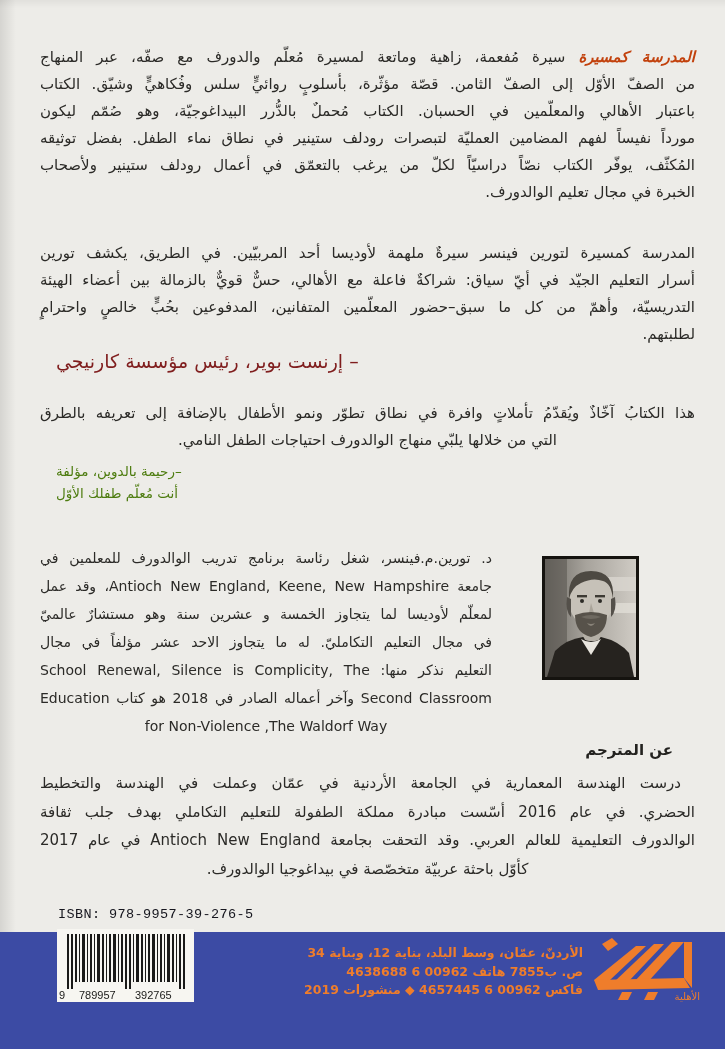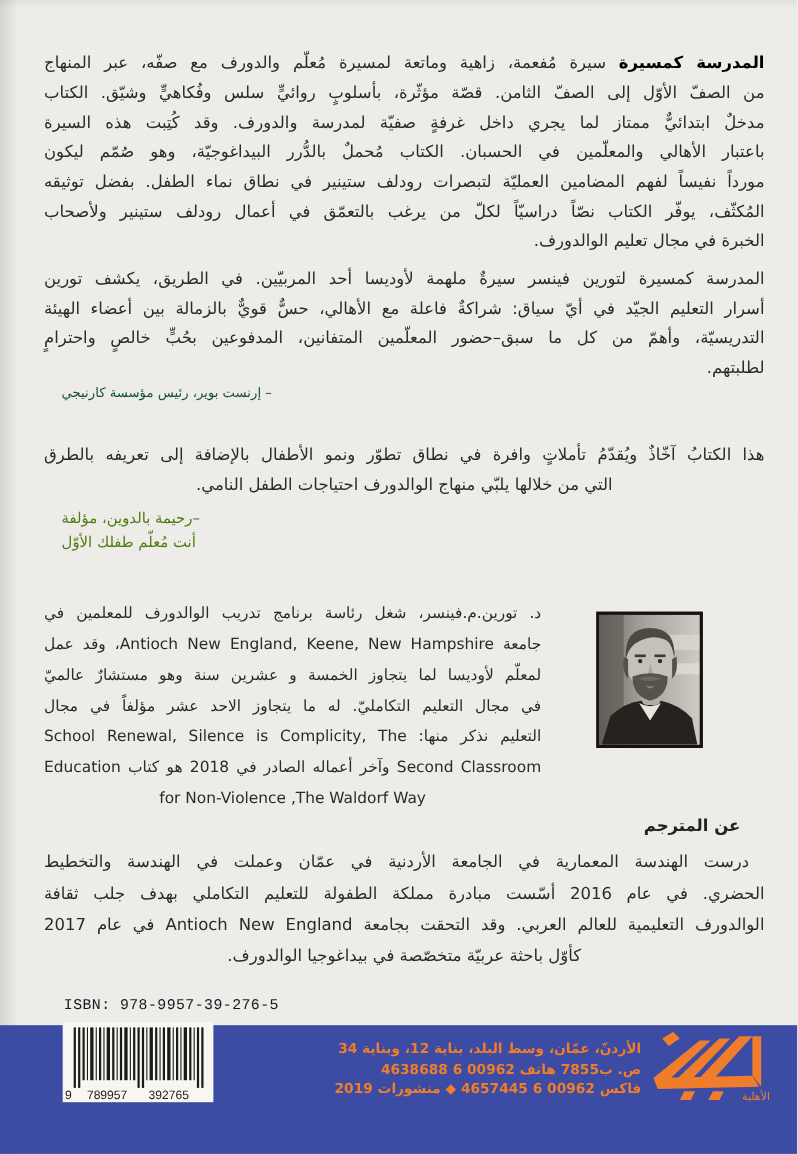--- a/index.html
+++ b/index.html
@@ -16,21 +16,21 @@
     background:linear-gradient(90deg,rgba(0,0,0,.10),rgba(0,0,0,0));}
   .edge-shade-top{position:absolute;left:0;top:0;width:100%;height:8px;
     background:linear-gradient(180deg,rgba(0,0,0,.05),rgba(0,0,0,0));}
 
   .block{position:absolute;left:40px;right:30px;direction:rtl;}
   .jline{text-align:justify;text-align-last:justify;}
   .rline{text-align:right;}
   .cline{text-align:center;text-align-last:center;}
   .body-txt{font-size:15px;line-height:27px;}
   .title-red{font-weight:bold;}
-  .attrib{position:absolute;direction:rtl;font-size:12px;color:#14532d;text-align:left;}
+  .attrib{position:absolute;direction:rtl;font-size:19px;color:#7f1d1d;text-align:left;}
   .bio{font-size:14px;line-height:28px;}
   .bio .en{direction:ltr;}
   .photo-abs{
     position:absolute;left:542px;top:556px;width:97px;height:124px;
     border:3px solid #15130f;background:#b9b5ae;box-sizing:border-box;
   }
   .bio-text{position:absolute;left:40px;top:544px;width:452px;direction:rtl;}
   .trans-heading{position:absolute;right:52px;top:741px;direction:rtl;
     font-weight:bold;font-size:15px;color:#23221f;}
   .trans-para{top:769px;font-size:15px;line-height:28.5px;}
@@ -47,23 +47,22 @@
   .quote2{font-size:13.5px;line-height:22px;color:#4d7c0f;}
 </style>
 </head>
 <body>
 
 <div class="page">
   <div class="edge-shade-left"></div>
   <div class="edge-shade-top"></div>
 
   <div class="block body-txt" style="top:44px;">
-    <div class="jline"><span class="title-red" style="color:#000000;">المدرسة كمسيرة</span><span> سيرة مُفعمة، زاهية وماتعة لمسيرة مُعلّم والدورف مع صفّه، عبر المنهاج</span></div>
+    <div class="jline"><span class="title-red" style="color:#c2410c;font-style:italic;">المدرسة كمسيرة</span><span> سيرة مُفعمة، زاهية وماتعة لمسيرة مُعلّم والدورف مع صفّه، عبر المنهاج</span></div>
     <div class="jline">من الصفّ الأوّل إلى الصفّ الثامن. قصّة مؤثّرة، بأسلوبٍ روائيٍّ سلس وفُكاهيٍّ وشيّق. الكتاب</div>
-    <div class="jline">مدخلٌ ابتدائيٌّ ممتاز لما يجري داخل غرفةٍ صفيّة لمدرسة والدورف. وقد كُتِبت هذه السيرة</div>
     <div class="jline">باعتبار الأهالي والمعلّمين في الحسبان. الكتاب مُحملٌ بالدُّرر البيداغوجيّة، وهو صُمّم ليكون</div>
     <div class="jline">مورداً نفيساً لفهم المضامين العمليّة لتبصرات رودلف ستينير في نطاق نماء الطفل. بفضل توثيقه</div>
     <div class="jline">المُكثّف، يوفّر الكتاب نصّاً دراسيّاً لكلّ من يرغب بالتعمّق في أعمال رودلف ستينير ولأصحاب</div>
     <div class="rline">الخبرة في مجال تعليم الوالدورف.</div>
   </div>
 
   <div class="block body-txt" style="top:240px;">
     <div class="jline">المدرسة كمسيرة لتورين فينسر سيرةٌ ملهمة لأوديسا أحد المربيّين. في الطريق، يكشف تورين</div>
     <div class="jline">أسرار التعليم الجيّد في أيّ سياق: شراكةٌ فاعلة مع الأهالي، حسٌّ قويٌّ بالزمالة بين أعضاء الهيئة</div>
     <div class="jline">التدريسيّة، وأهمّ من كل ما سبق–حضور المعلّمين المتفانين، المدفوعين بحُبٍّ خالصٍ واحترامٍ</div>

